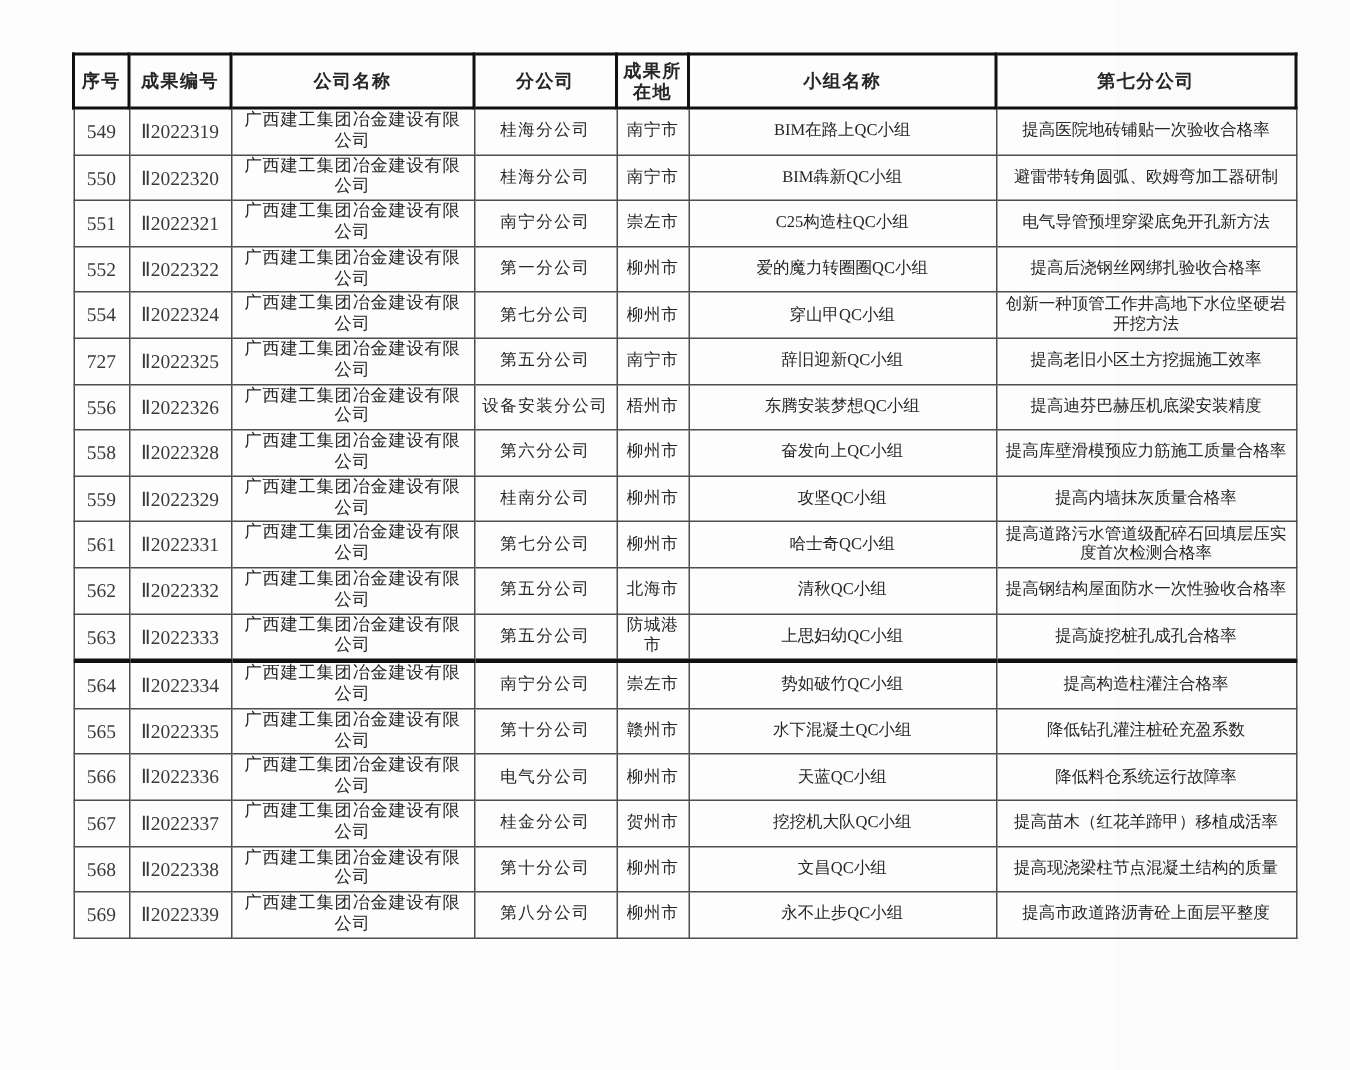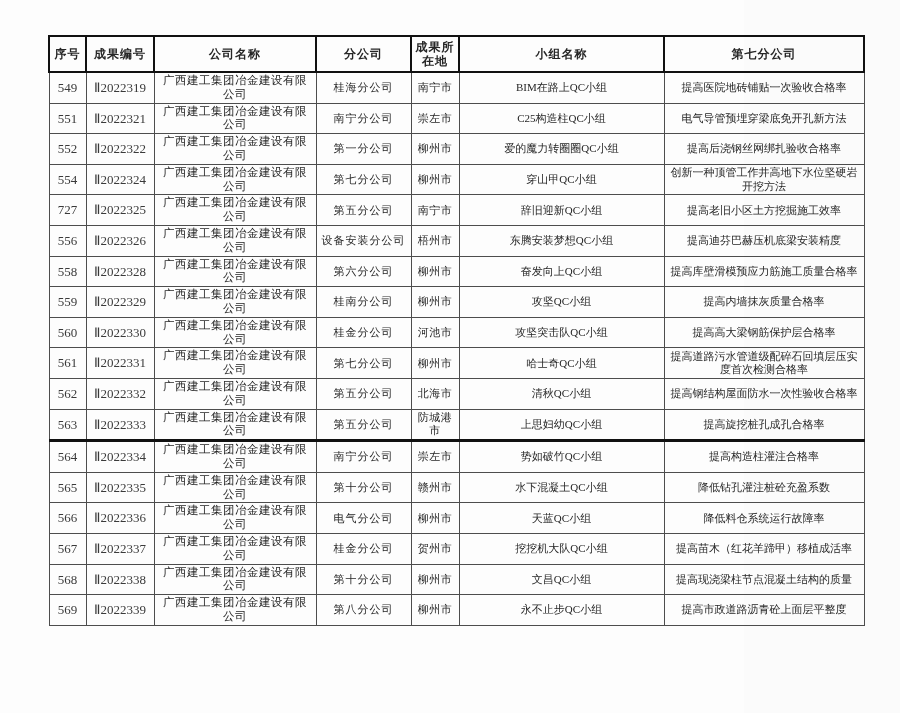--- a/index.html
+++ b/index.html
@@ -99,20 +99,29 @@
         <tr>
           <td class="cell-no">549</td>
           <td class="cell-code">Ⅱ2022319</td>
           <td class="cell-company">广西建工集团冶金建设有限公司</td>
           <td class="cell-branch">桂海分公司</td>
           <td class="cell-city">南宁市</td>
           <td class="cell-group">BIM在路上QC小组</td>
           <td class="cell-achievement">提高医院地砖铺贴一次验收合格率</td>
         </tr>
         <tr>
+          <td class="cell-no">550</td>
+          <td class="cell-code">Ⅱ2022320</td>
+          <td class="cell-company">广西建工集团冶金建设有限公司</td>
+          <td class="cell-branch">桂海分公司</td>
+          <td class="cell-city">南宁市</td>
+          <td class="cell-group">BIM犇新QC小组</td>
+          <td class="cell-achievement">避雷带转角圆弧、欧姆弯加工器研制</td>
+        </tr>
+        <tr>
           <td class="cell-no">551</td>
           <td class="cell-code">Ⅱ2022321</td>
           <td class="cell-company">广西建工集团冶金建设有限公司</td>
           <td class="cell-branch">南宁分公司</td>
           <td class="cell-city">崇左市</td>
           <td class="cell-group">C25构造柱QC小组</td>
           <td class="cell-achievement">电气导管预埋穿梁底免开孔新方法</td>
         </tr>
         <tr>
           <td class="cell-no">552</td>
@@ -160,29 +169,20 @@
           <td class="cell-achievement">提高库壁滑模预应力筋施工质量合格率</td>
         </tr>
         <tr>
           <td class="cell-no">559</td>
           <td class="cell-code">Ⅱ2022329</td>
           <td class="cell-company">广西建工集团冶金建设有限公司</td>
           <td class="cell-branch">桂南分公司</td>
           <td class="cell-city">柳州市</td>
           <td class="cell-group">攻坚QC小组</td>
           <td class="cell-achievement">提高内墙抹灰质量合格率</td>
-        </tr>
-        <tr>
-          <td class="cell-no">560</td>
-          <td class="cell-code">Ⅱ2022330</td>
-          <td class="cell-company">广西建工集团冶金建设有限公司</td>
-          <td class="cell-branch">桂金分公司</td>
-          <td class="cell-city">河池市</td>
-          <td class="cell-group">攻坚突击队QC小组</td>
-          <td class="cell-achievement">提高高大梁钢筋保护层合格率</td>
         </tr>
         <tr>
           <td class="cell-no">561</td>
           <td class="cell-code">Ⅱ2022331</td>
           <td class="cell-company">广西建工集团冶金建设有限公司</td>
           <td class="cell-branch">第七分公司</td>
           <td class="cell-city">柳州市</td>
           <td class="cell-group">哈士奇QC小组</td>
           <td class="cell-achievement">提高道路污水管道级配碎石回填层压实度首次检测合格率</td>
         </tr>

